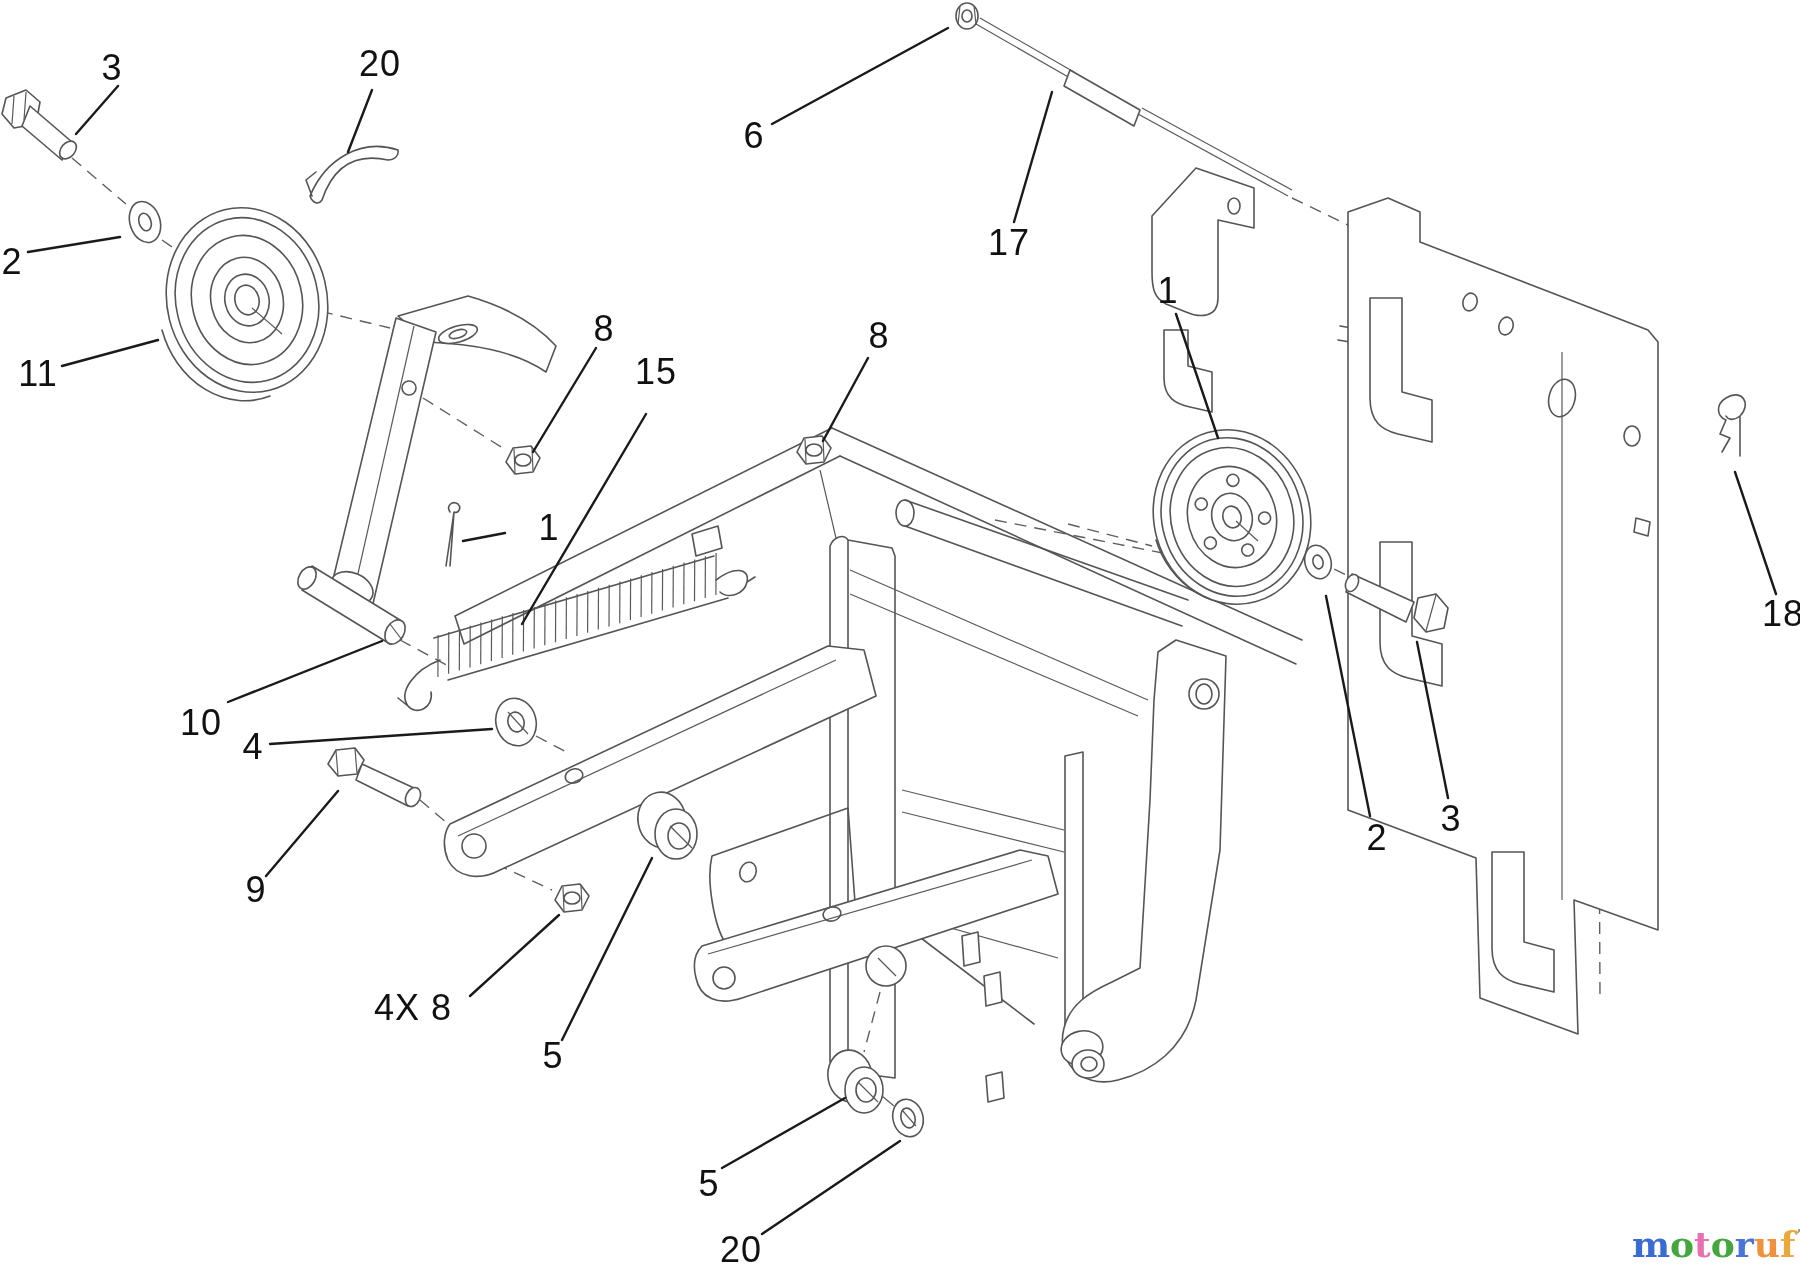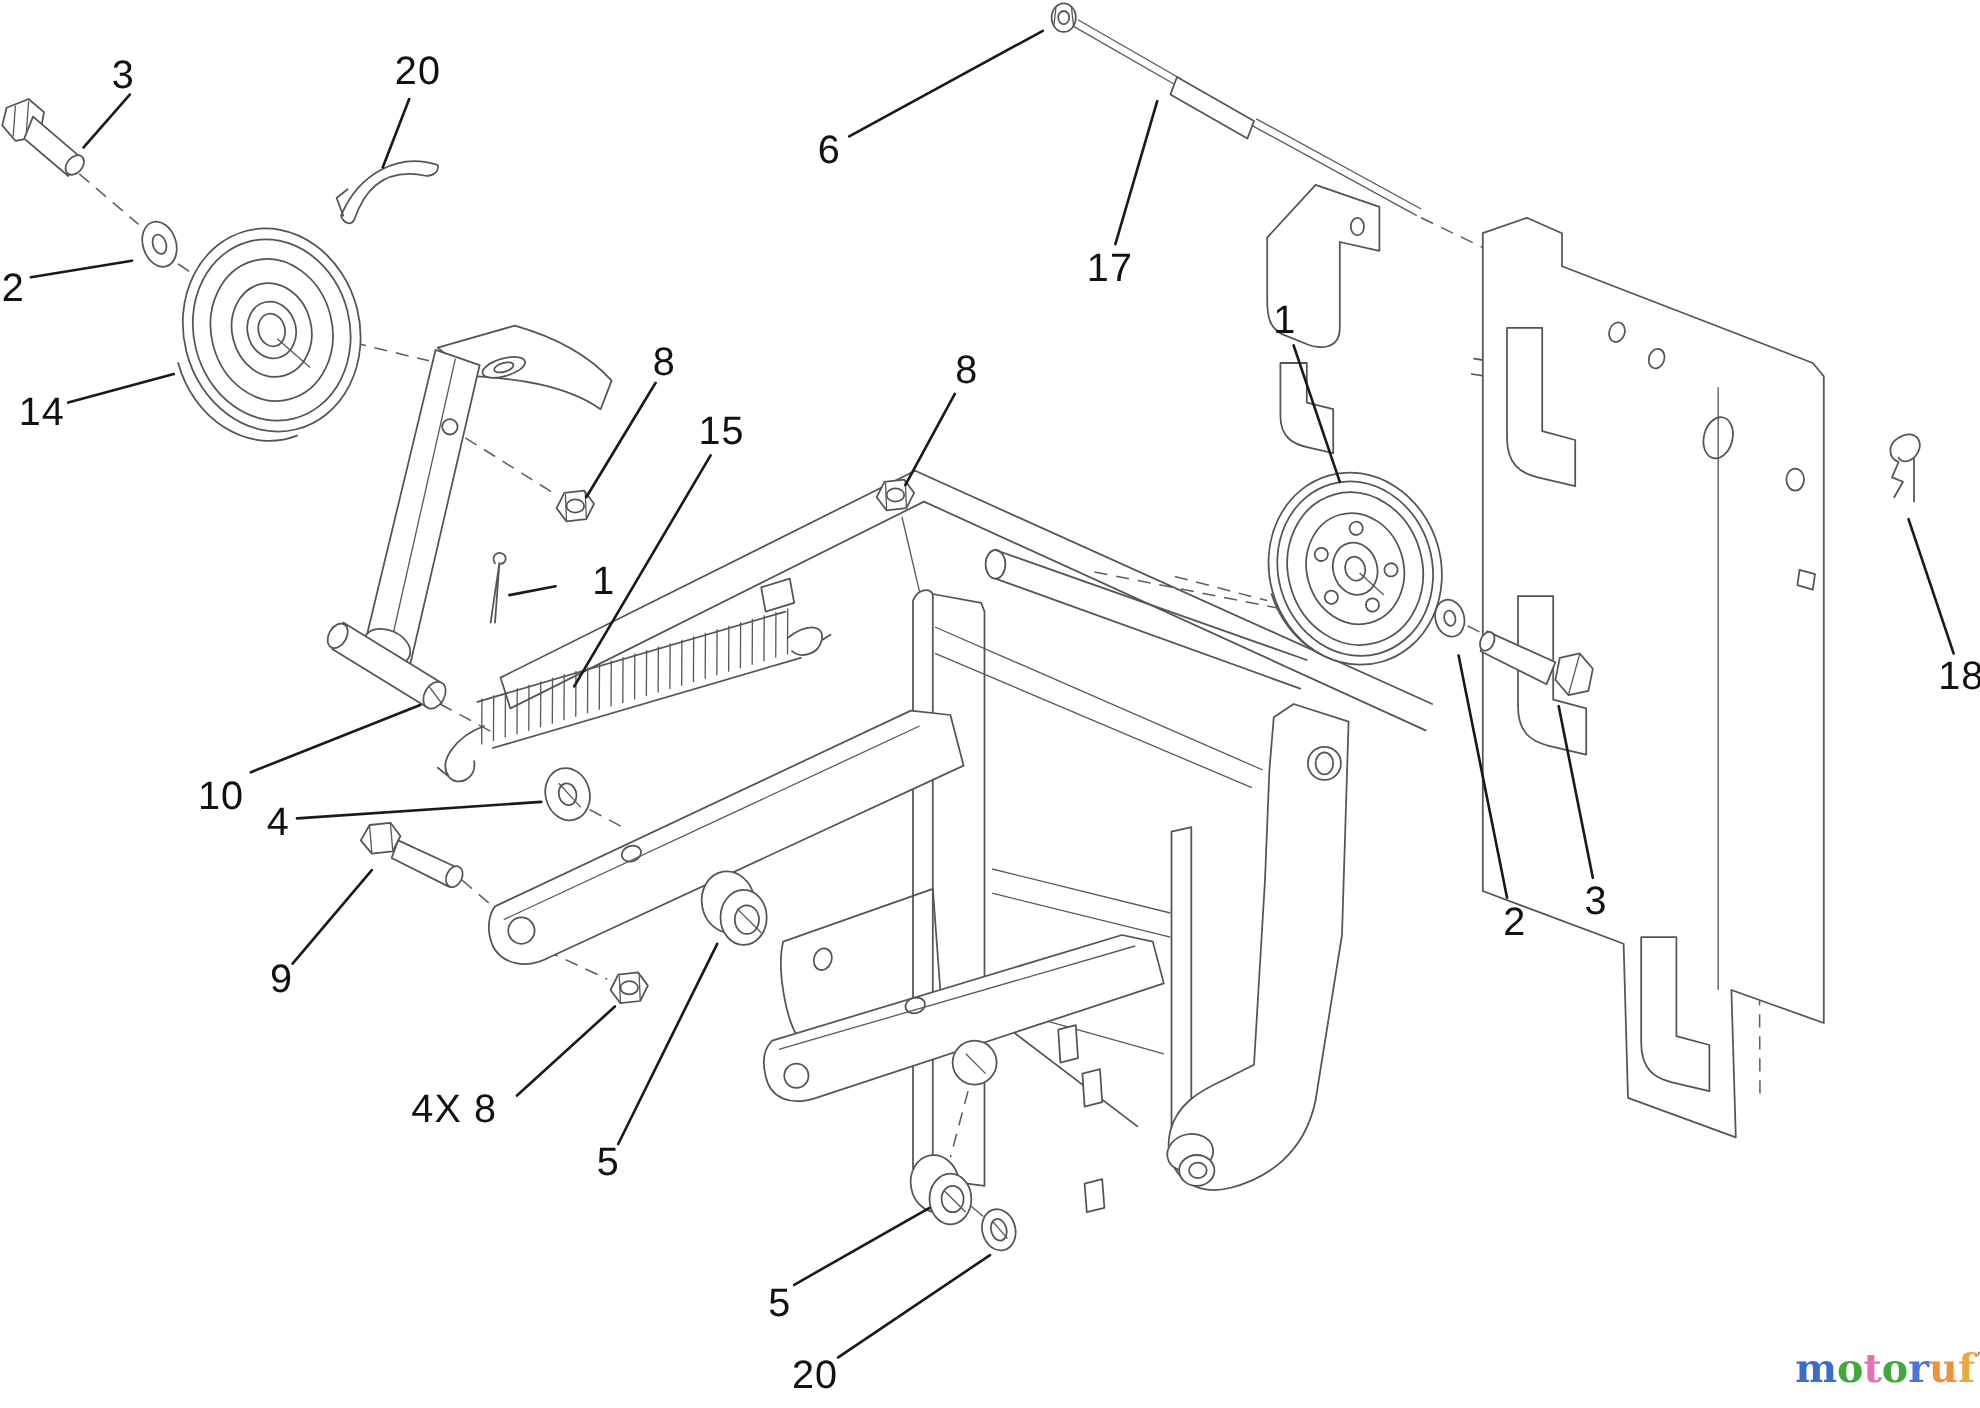--- a/index.html
+++ b/index.html
@@ -277,24 +277,24 @@
     M118,86 L76,134 M28,252 L120,237 M62,366 L158,340 M372,90 L348,152
     M596,348 L533,452 M646,414 L522,624 M505,533 L463,541 M228,702 L382,641
     M270,744 L492,729 M266,876 L338,791 M470,996 L559,915 M562,1040 L652,858
     M722,1168 L845,1098 M762,1234 L900,1141 M772,124 L948,28 M1014,222 L1052,92
     M868,358 L823,441 M1176,314 L1218,438 M1370,816 L1326,596 M1448,798 L1417,642
     M1776,594 L1735,472"></path>
 </svg>
 
 <div class="callout" style="left:112px;top:68px">3</div>
 <div class="callout" style="left:12px;top:262px">2</div>
-<div class="callout" style="left:38px;top:374px">14</div>
+<div class="callout" style="left:38px;top:374px">11</div>
 <div class="callout" style="left:380px;top:64px">20</div>
 <div class="callout" style="left:604px;top:329px">8</div>
-<div class="callout" style="left:656px;top:392px">15</div>
+<div class="callout" style="left:656px;top:372px">15</div>
 <div class="callout" style="left:549px;top:528px">1</div>
 <div class="callout" style="left:201px;top:723px">10</div>
 <div class="callout" style="left:253px;top:747px">4</div>
 <div class="callout" style="left:256px;top:890px">9</div>
 <div class="callout" style="left:413px;top:1008px">4X 8</div>
 <div class="callout" style="left:553px;top:1056px">5</div>
 <div class="callout" style="left:709px;top:1184px">5</div>
 <div class="callout" style="left:741px;top:1250px">20</div>
 <div class="callout" style="left:754px;top:136px">6</div>
 <div class="callout" style="left:1009px;top:243px">17</div>

